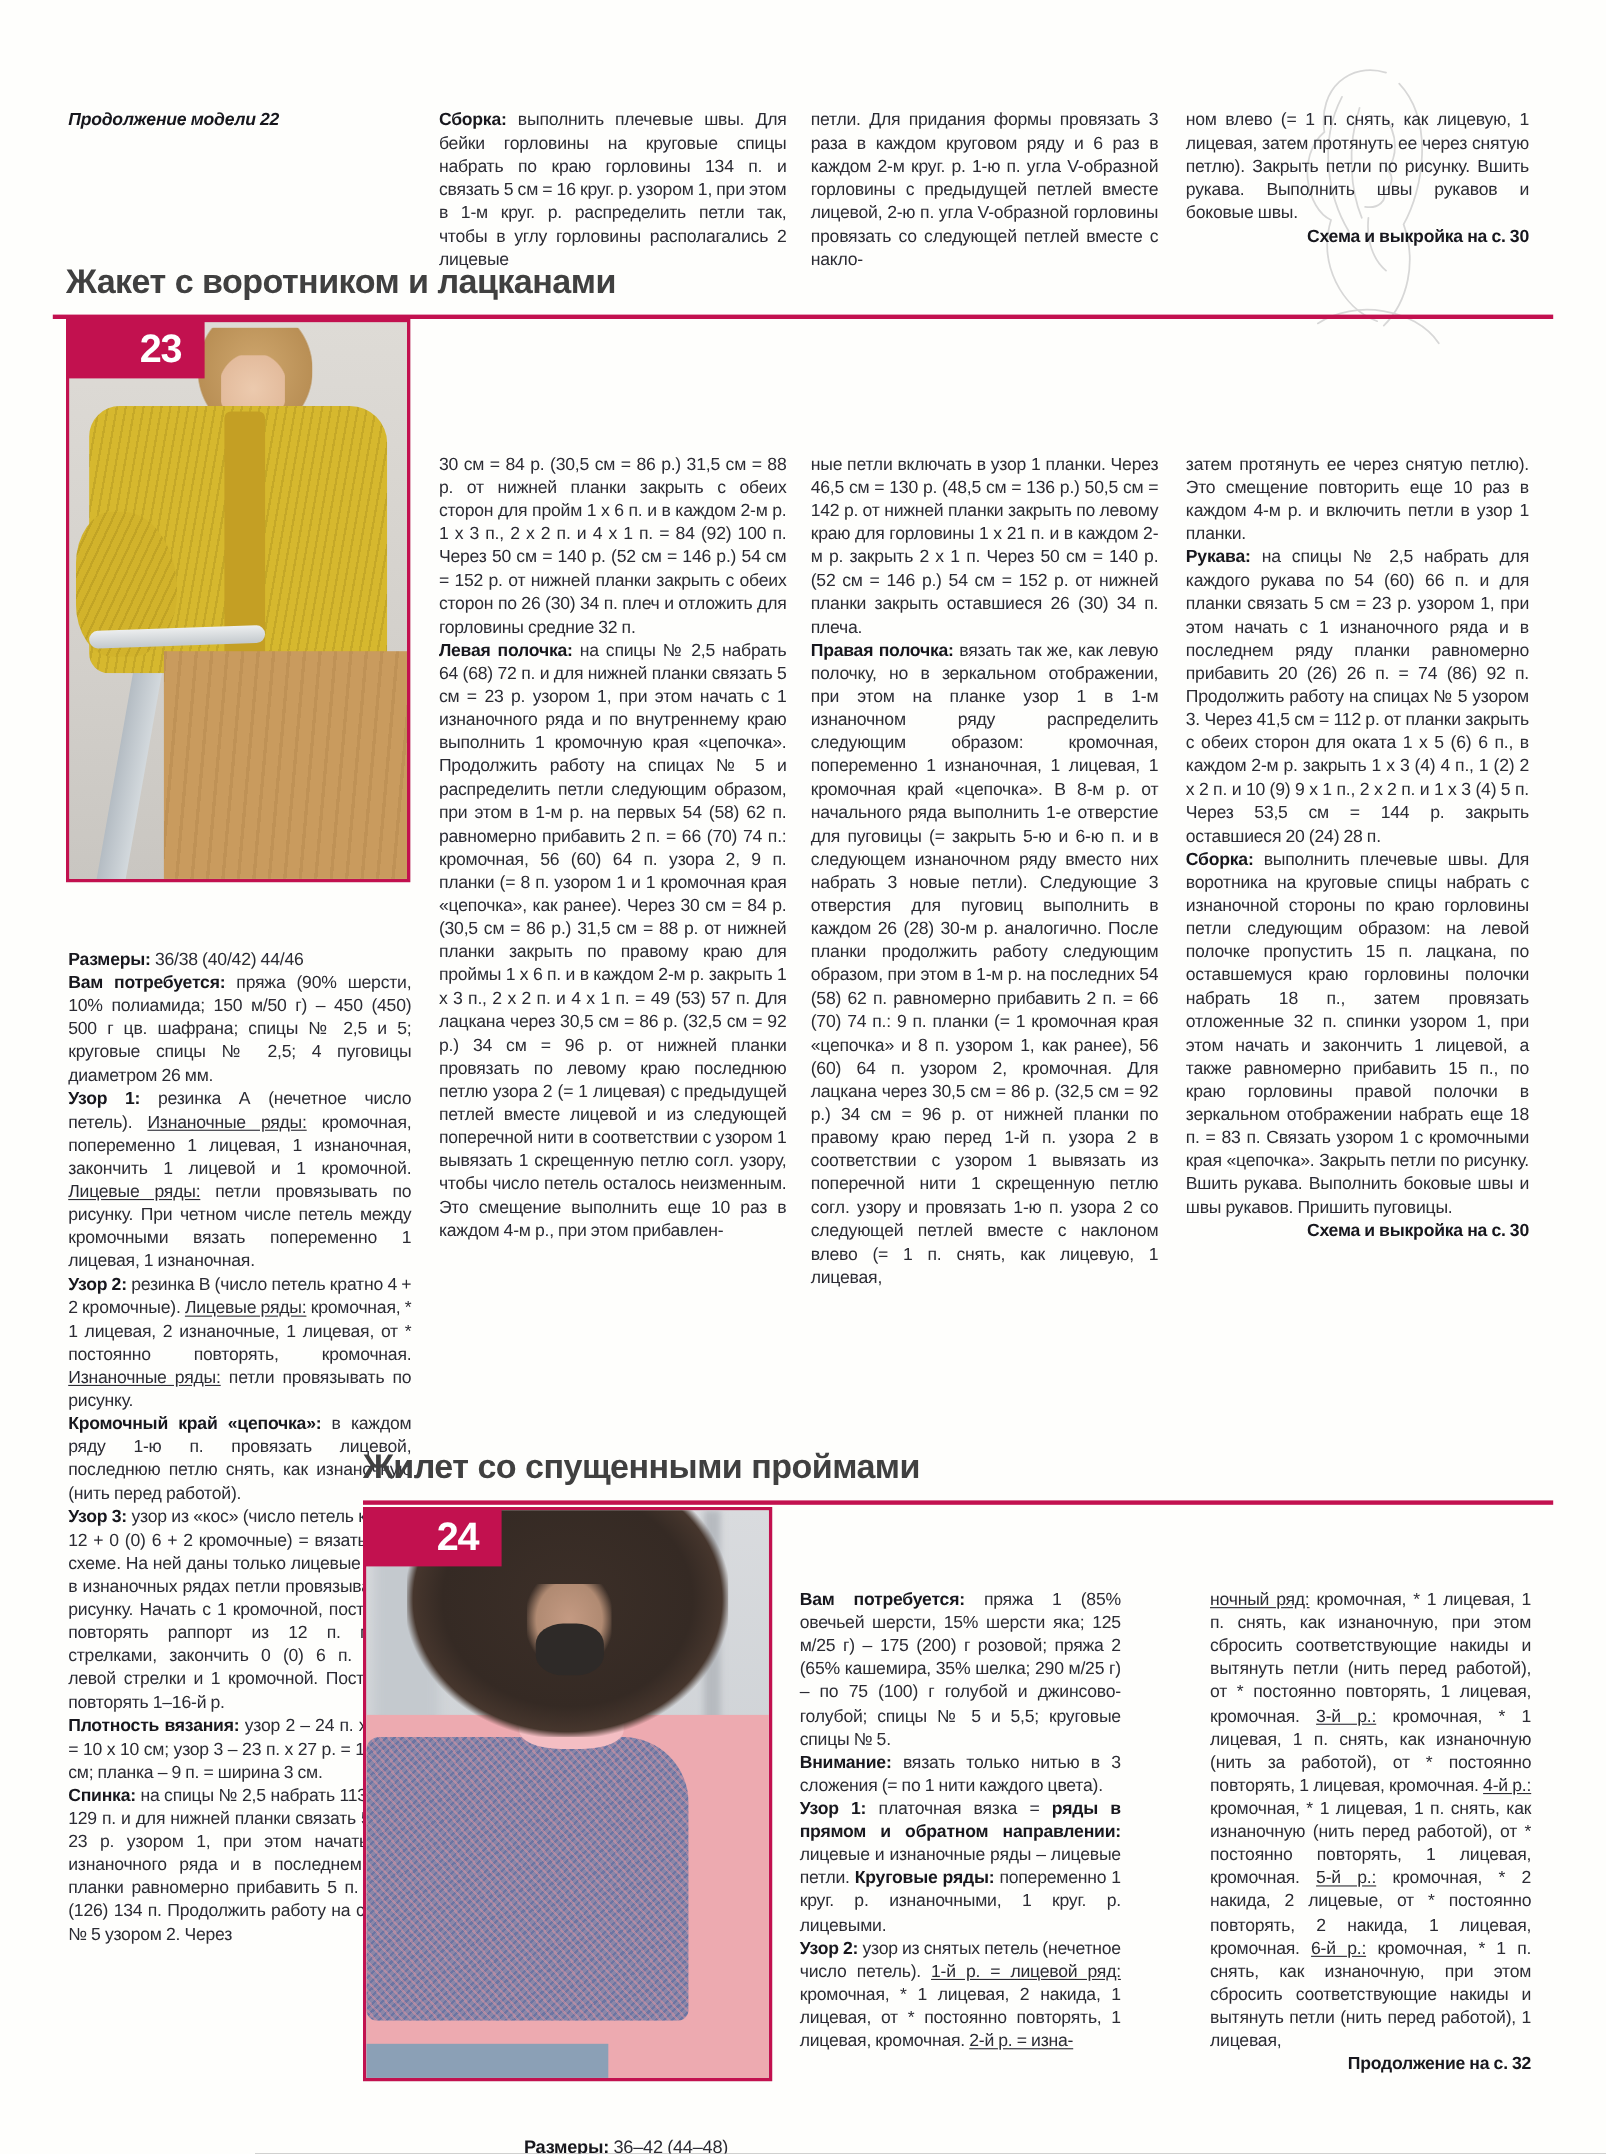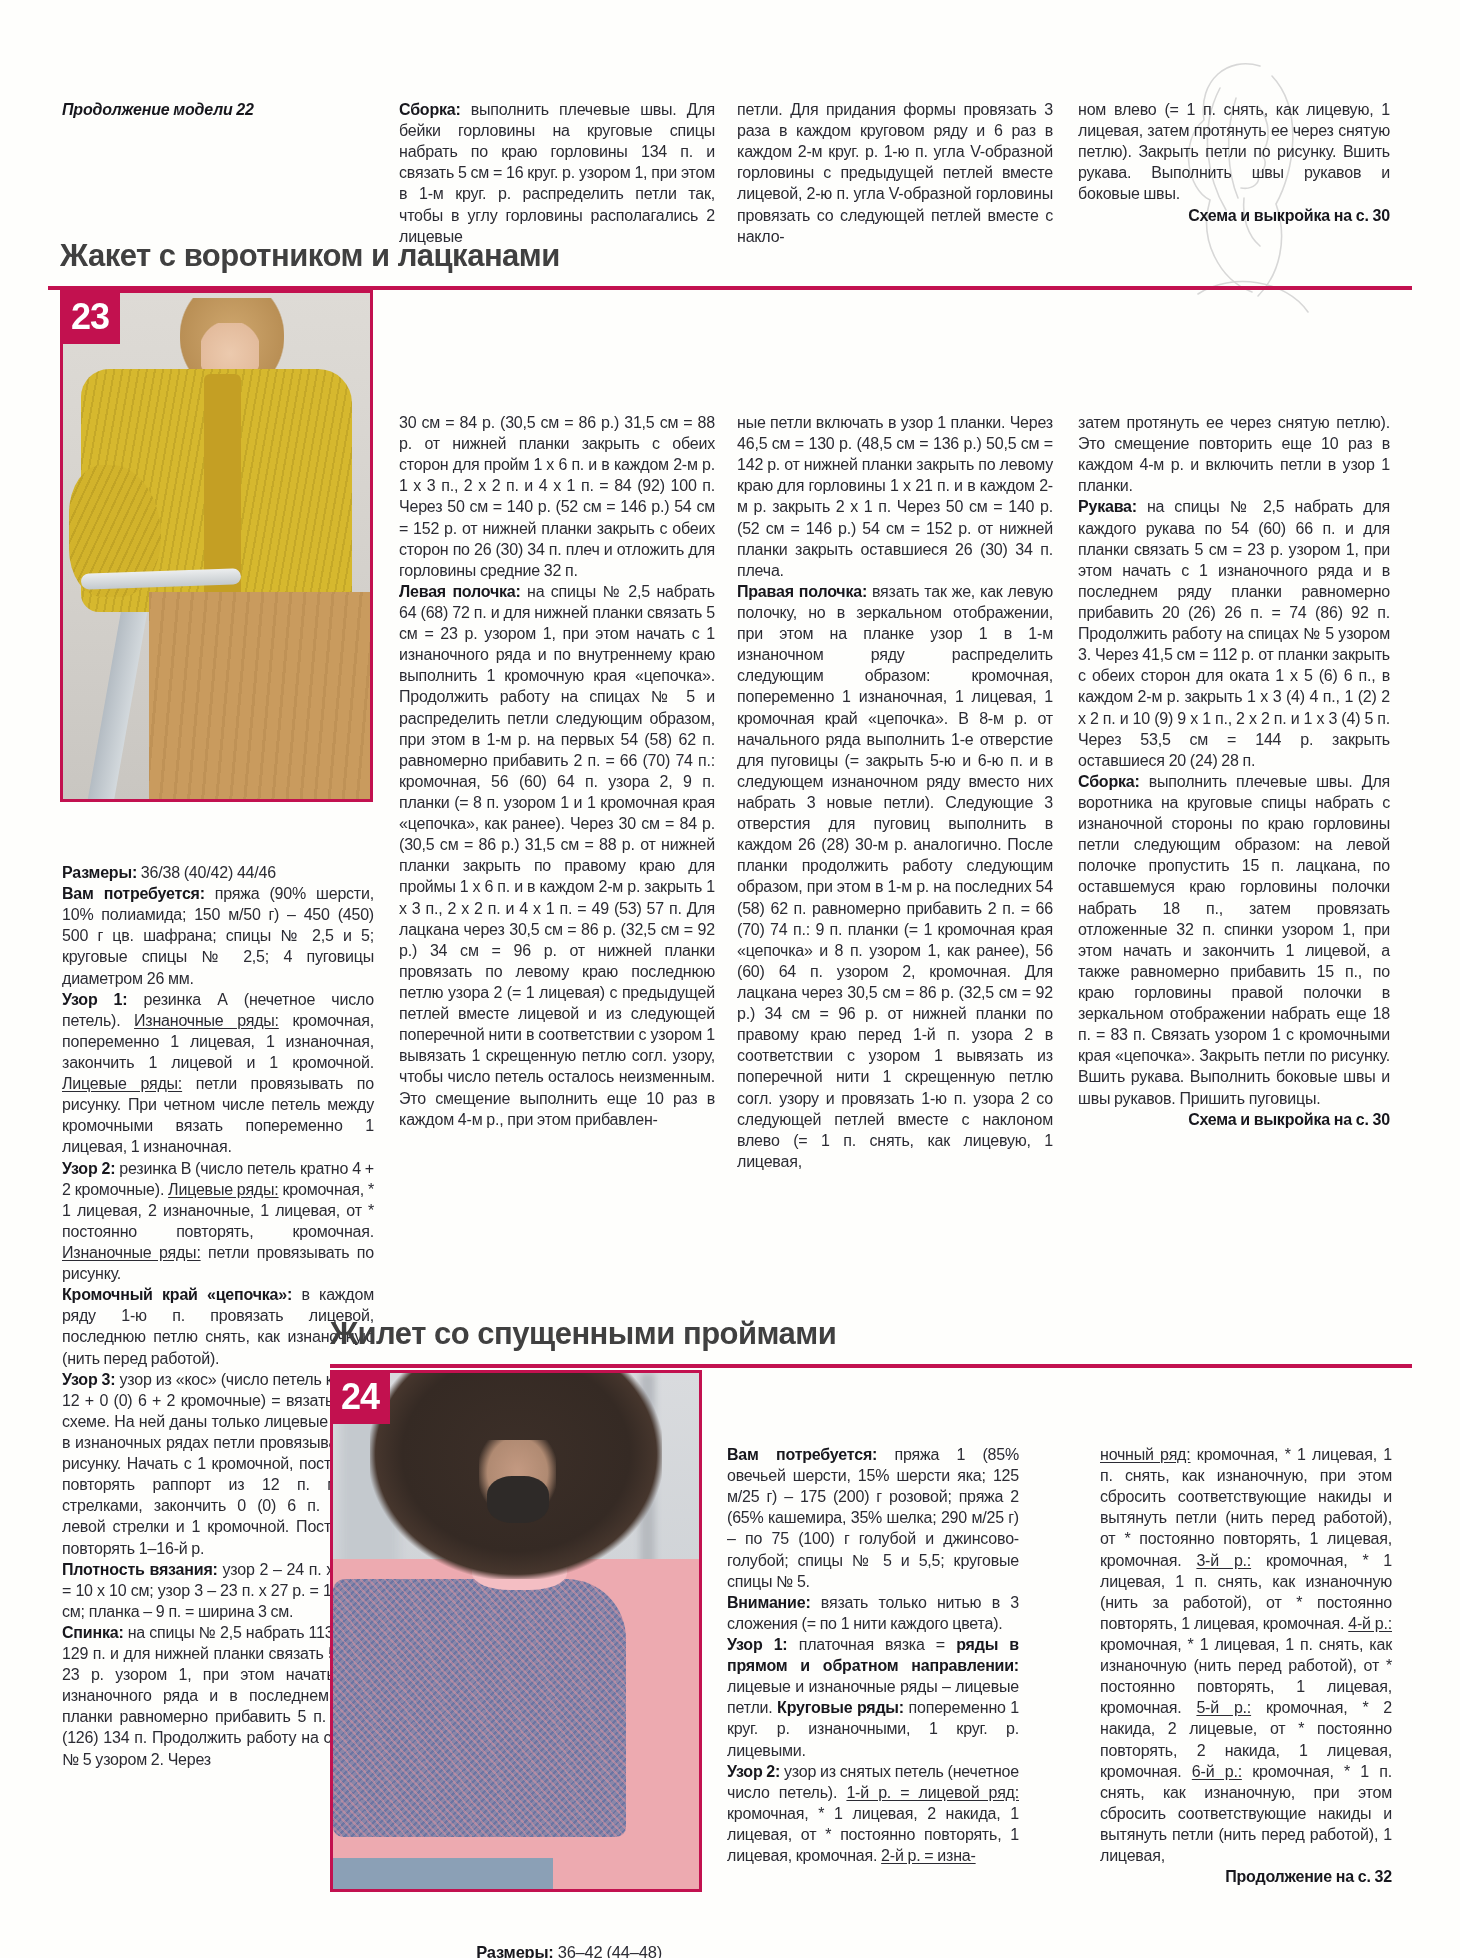--- a/index.html
+++ b/index.html
@@ -15,23 +15,23 @@
   .col p{margin:0;}
   .seg-b{font-weight:700;color:#17171d;}
   .seg-u{text-decoration:underline;text-underline-offset:2px;}
   .seg-i{font-style:italic;}
   .headline{
     position:absolute;font-weight:700;font-size:31px;letter-spacing:-0.5px;
     color:#404040;margin:0;white-space:nowrap;
   }
   .rule{position:absolute;height:4px;background:#c2114f;}
   .badge{
-    position:absolute;width:60px;height:54px;background:#c2114f;color:#fff;
+    position:absolute;width:80px;height:54px;background:#c2114f;color:#fff;
     display:flex;align-items:center;justify-content:center;font-weight:700;
-    font-size:36px;z-index:5;letter-spacing:-1px;
+    font-size:36px;z-index:5;letter-spacing:-1px;padding-left:46px;
   }
   .photo{position:absolute;border:3px solid #c2114f;box-sizing:border-box;overflow:hidden;background:#d8d5d0;}
   .photo *{position:absolute;}
   .note{
     text-align:right;font-weight:700;color:#17171d;
     margin:0;margin-top:8px;
   }
   .note-m23{margin-top:24px;}
   .caption{position:absolute;font-size:16.5px;color:#2b2b33;}
   .page-number{

